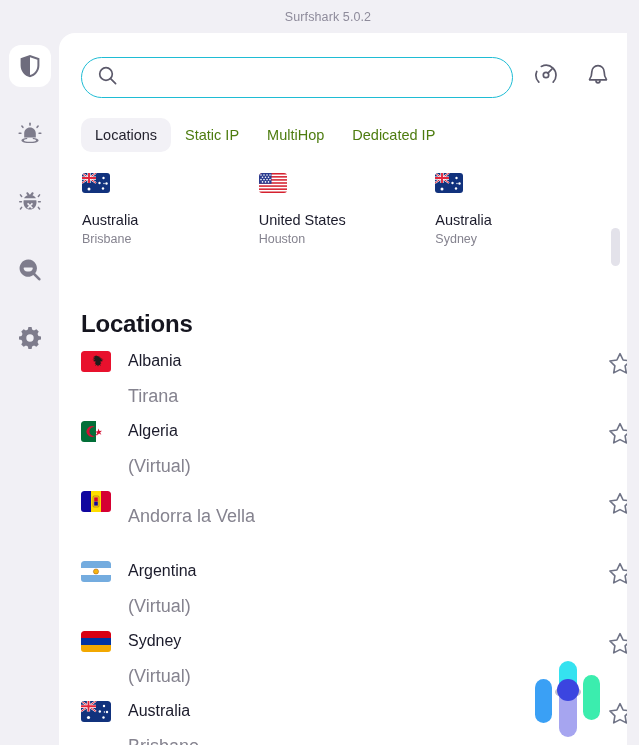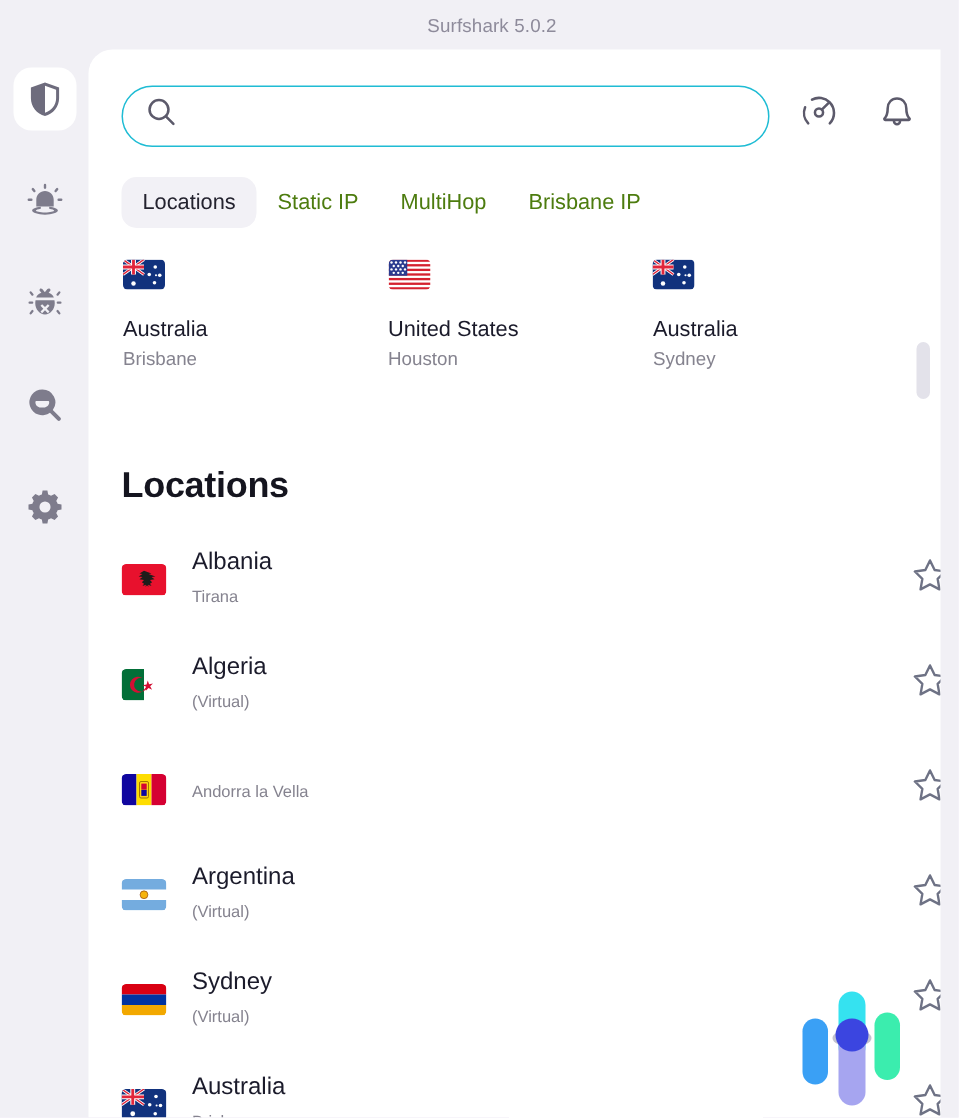--- a/index.html
+++ b/index.html
@@ -134,31 +134,31 @@
   }
 
   
   .list {
     position: absolute; left: 0; top: 318px;
     width: 580px; height: 394px;
   }
   .row {
     position: relative;
     height: 70px;
-    display: flex; align-items: center;
+    display: flex; 
     padding-left: 22px; padding-right: 6px;
     cursor: pointer;
   }
   .row .flag { flex: none; }
   .row .texts { margin-left: 17px; flex: 1; }
   .row .c-name {
     font-size: 16px; color: #1b1b2b; line-height: 20px;
   }
   .row .c-city {
-    font-size: 11px; color: #85838f; line-height: 17px; margin-top: 5px;
+    font-size: 18px; color: #85838f; line-height: 17px; margin-top: 17px;
   }
   .star { flex: none; cursor: pointer; }
 
   
   .scroll-track {
     position: absolute; right: 7px; top: 45px;
     width: 9px; height: 660px;
   }
   .scroll-thumb {
     position: absolute; top: 150px; left: 0;
@@ -279,21 +279,21 @@
             <path d="M10 17.8a2 2 0 0 0 4 0" fill="none" stroke="#5c5a6b" stroke-width="1.7" stroke-linecap="round"></path>
           </svg>
         </span>
       </div>
     </div>
 
     <div class="tabs">
       <div class="tab active">Locations</div>
       <div class="tab">Static IP</div>
       <div class="tab">MultiHop</div>
-      <div class="tab">Brisbane IP</div>
+      <div class="tab">Dedicated IP</div>
     </div>
 
     <div class="recents">
 
       <div class="recent">
         <span class="flag">
           <svg class="flag" width="28" height="20" viewBox="0 0 28 20">
             <rect width="28" height="20" fill="#11327d"></rect>
             <g transform="scale(.5)">
               <rect width="28" height="20" fill="#11327d"></rect>

